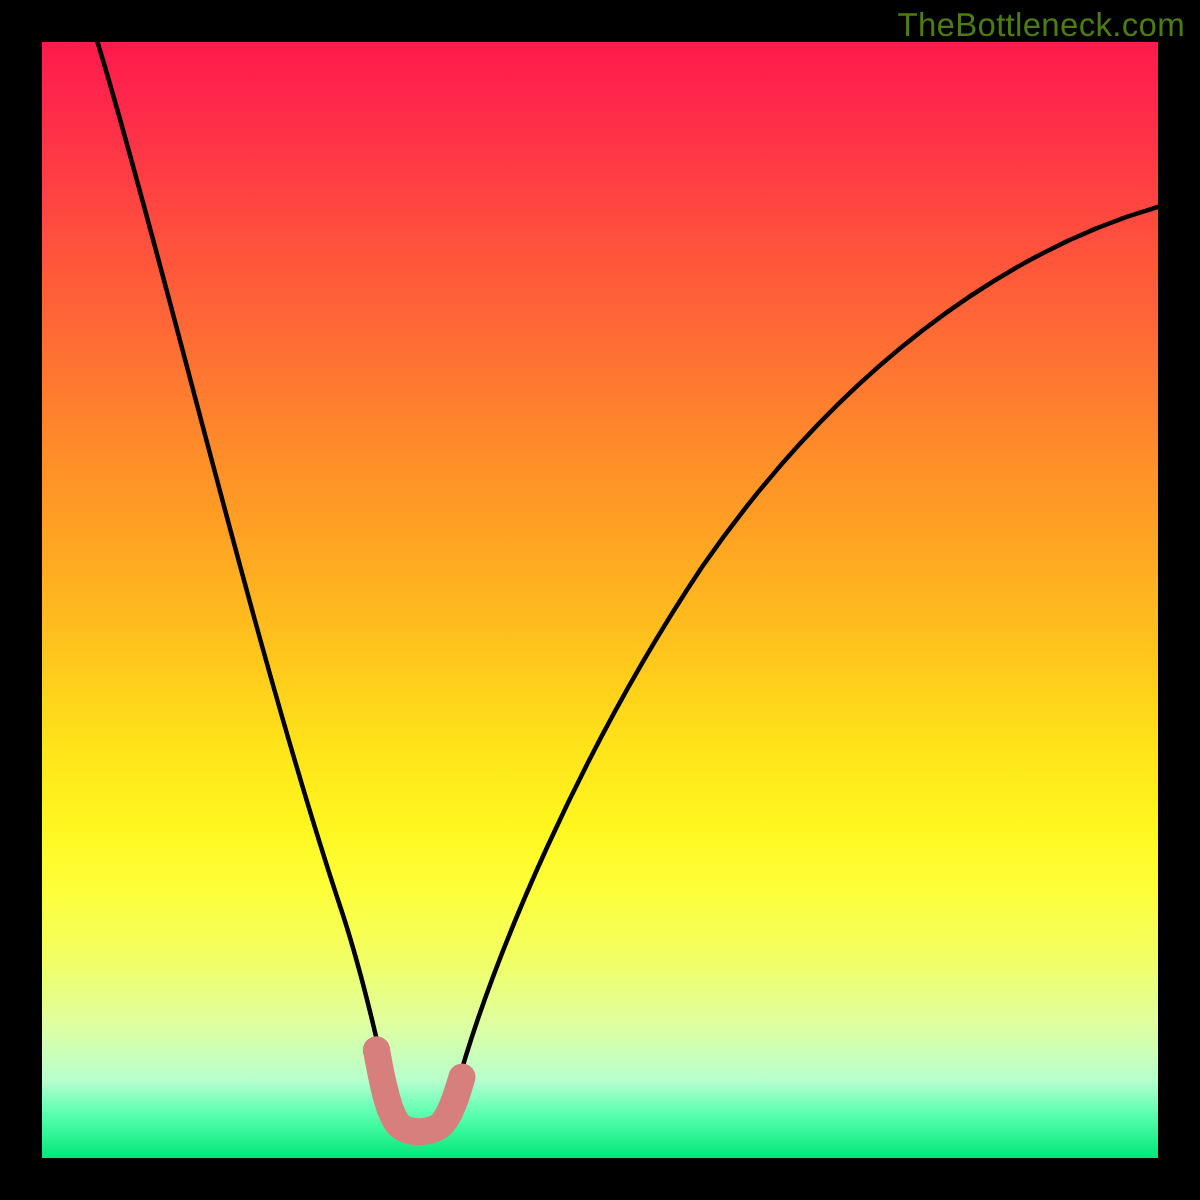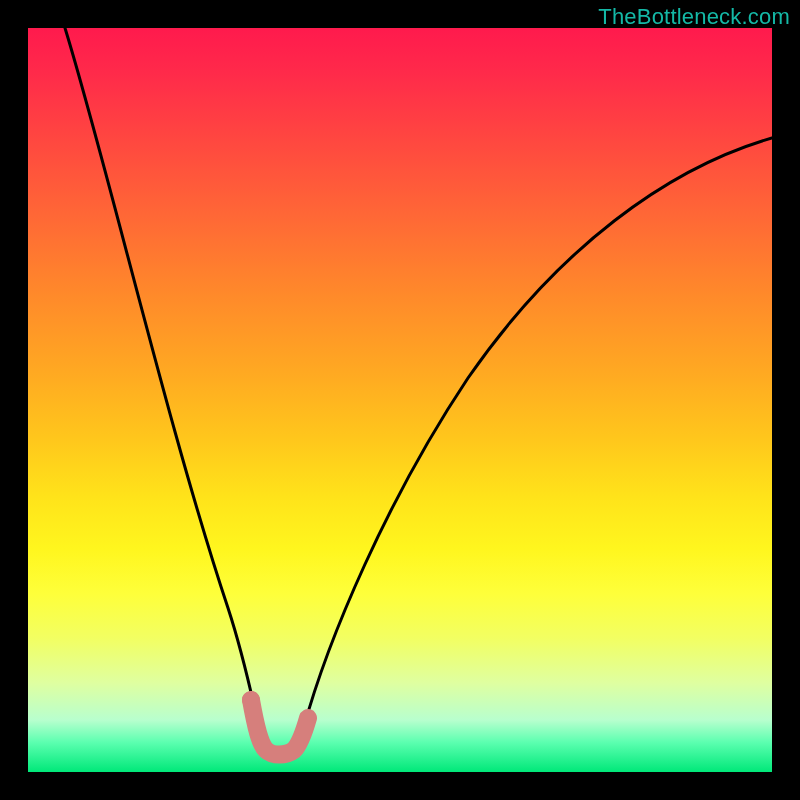--- a/index.html
+++ b/index.html
@@ -32,21 +32,21 @@
       #dfffa0 88%,
       #b8ffce 93%,
       #5cffb0 96%,
       #00e879 100%
     );
   }
   .watermark {
     position: absolute;
     top: 4px;
     right: 10px;
-    color: #14b8a6;
+    color: #4d7c0f;
     font-size: 22px;
     font-weight: 500;
     letter-spacing: 0.2px;
   }
   svg.curve {
     position: absolute;
     left: 0;
     top: 0;
   }
 </style>

